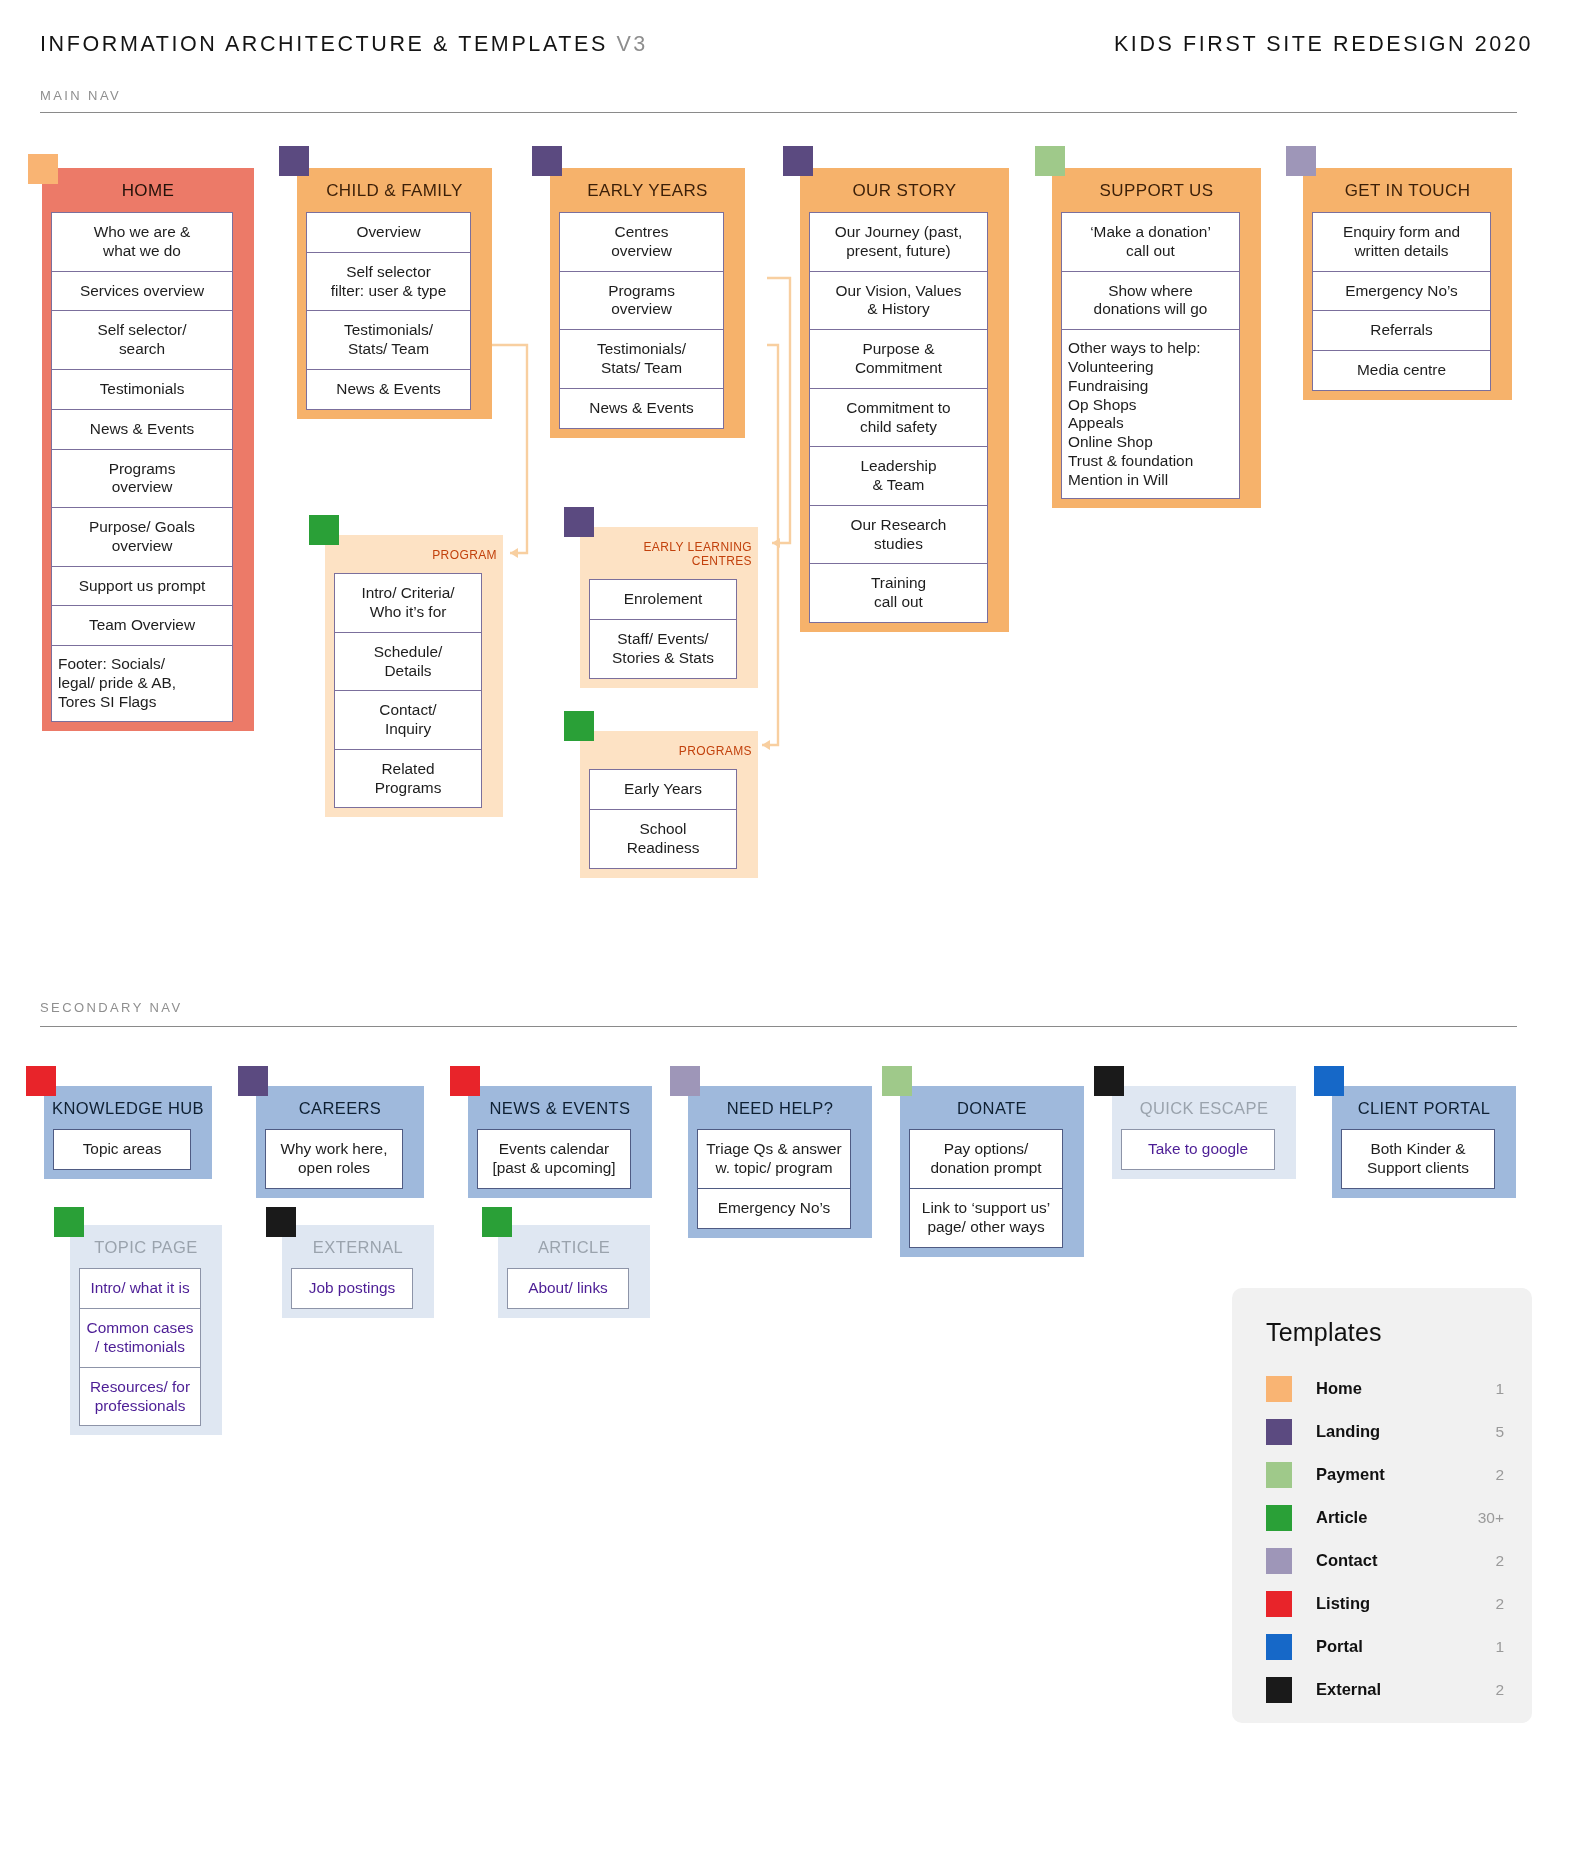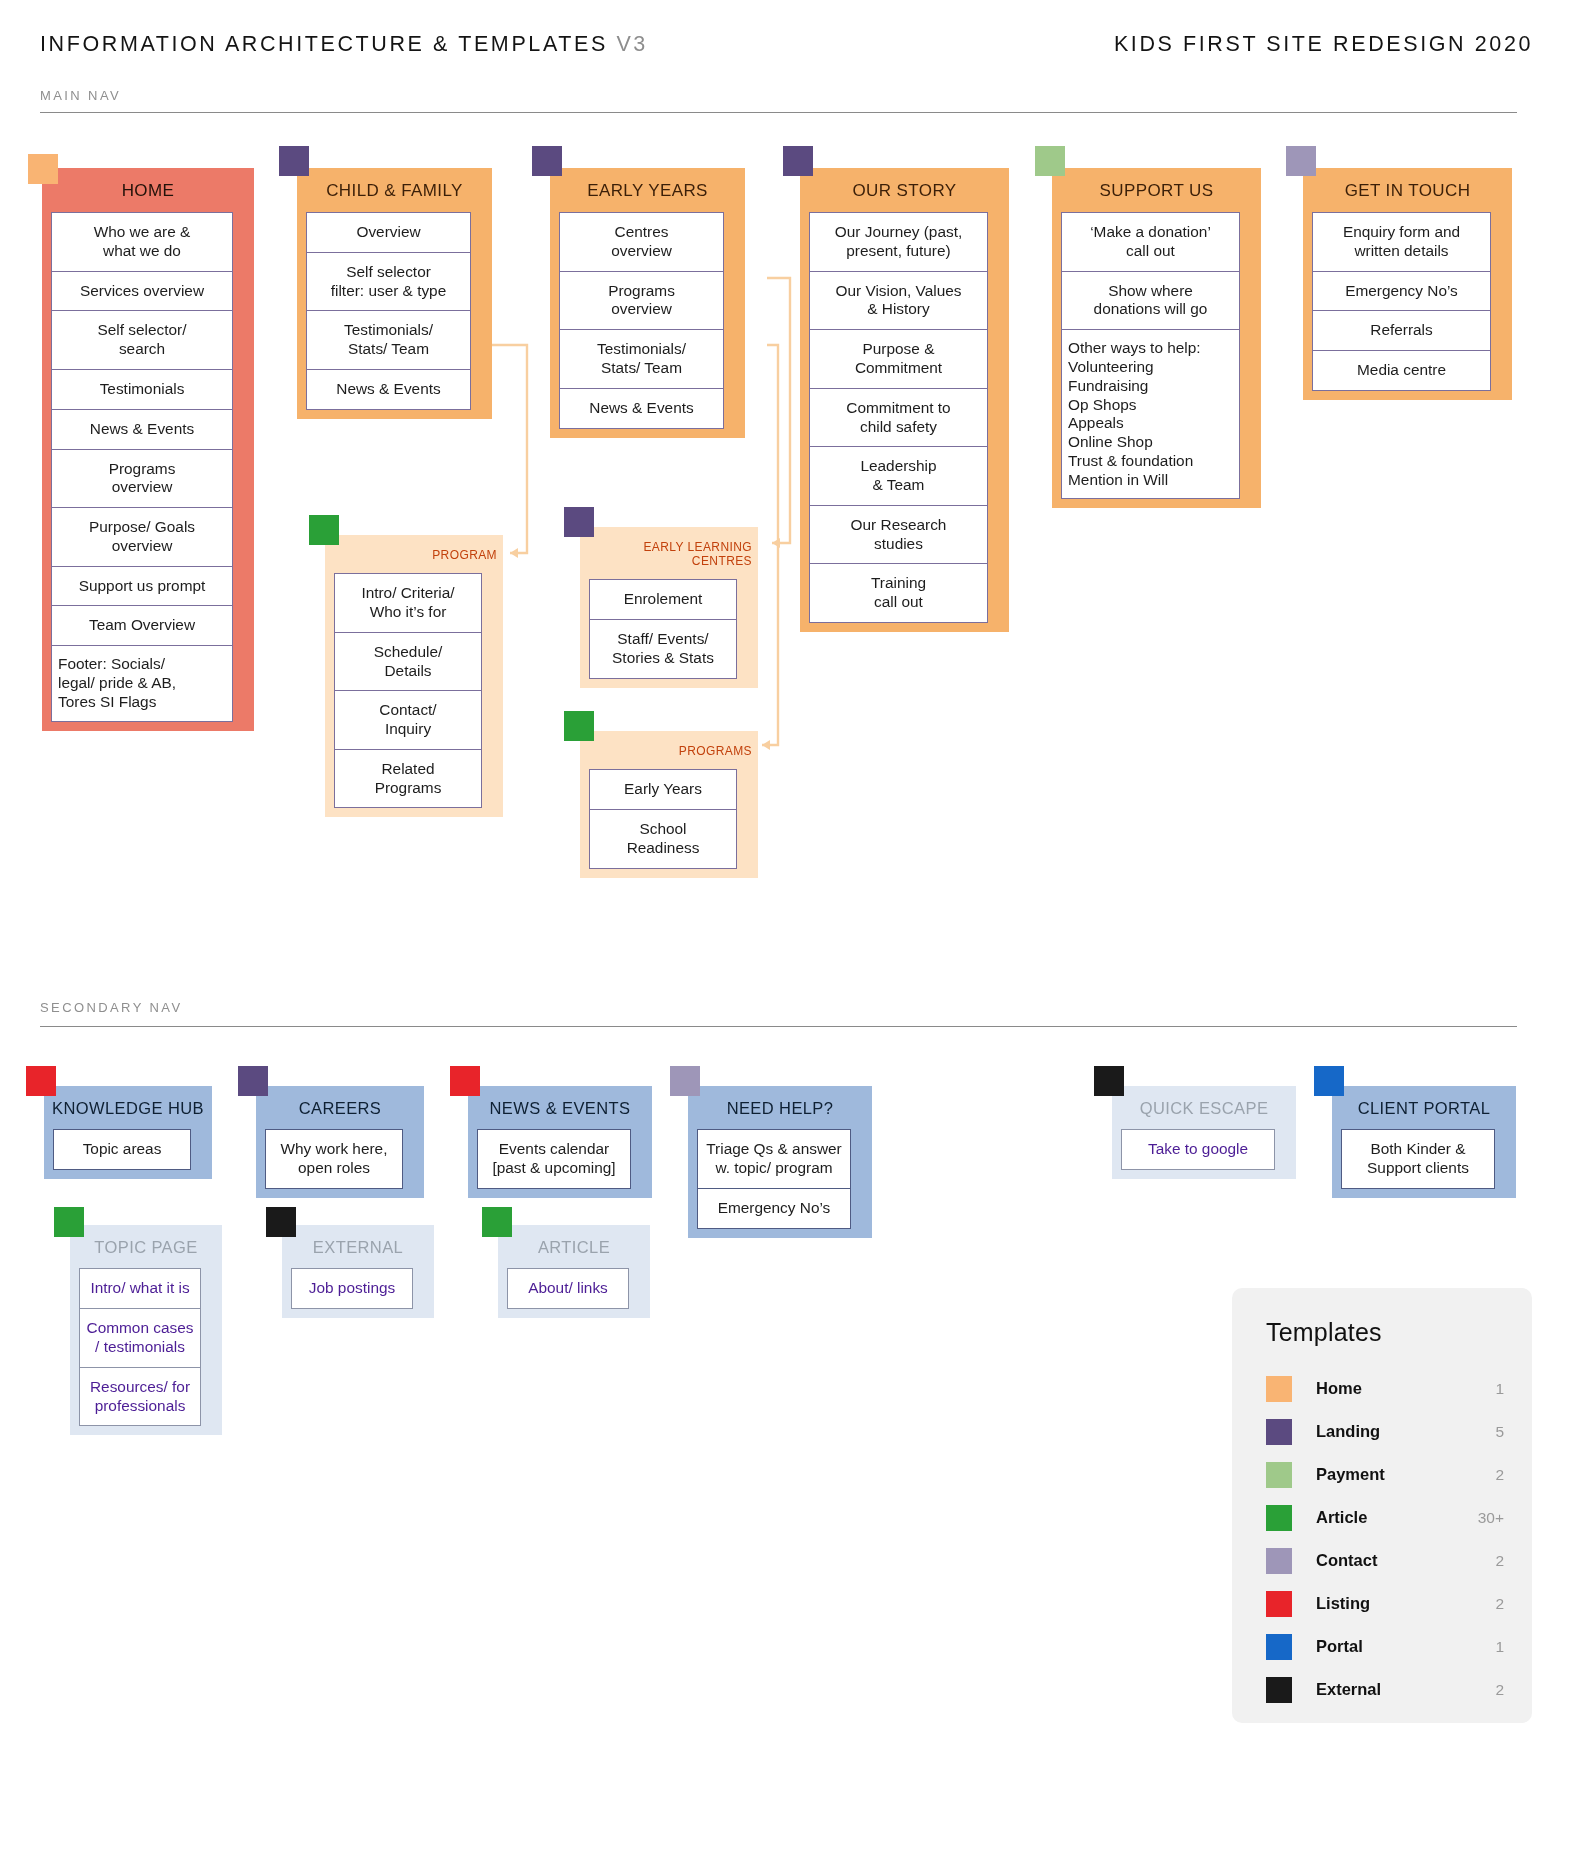--- a/index.html
+++ b/index.html
@@ -240,20 +240,28 @@
 
   <div class="card t-sec" style="left:688px; top:1086px; width:184px;">
     <div class="chip" style="left: -18px; top: -20px; background: rgb(158, 150, 184);"></div>
     <div class="card-head">NEED HELP?</div>
     <div class="card-body">
         <div class="row">Triage Qs &amp; answer<br>w. topic/ program</div>
         <div class="row">Emergency No’s</div>
       </div>
   </div>
 
+  <div class="card t-sec" style="left:900px; top:1086px; width:184px;">
+    <div class="chip" style="left: -18px; top: -20px; background: rgb(159, 201, 138);"></div>
+    <div class="card-head">DONATE</div>
+    <div class="card-body">
+        <div class="row">Pay options/<br>donation prompt</div>
+        <div class="row">Link to ‘support us’<br>page/ other ways</div>
+      </div>
+  </div>
 
   <div class="card t-faded" style="left:1112px; top:1086px; width:184px;">
     <div class="chip" style="left: -18px; top: -20px; background: rgb(26, 26, 26);"></div>
     <div class="card-head">QUICK ESCAPE</div>
     <div class="card-body">
         <div class="row">Take to google</div>
       </div>
   </div>
 
   <div class="card t-sec" style="left:1332px; top:1086px; width:184px;">

